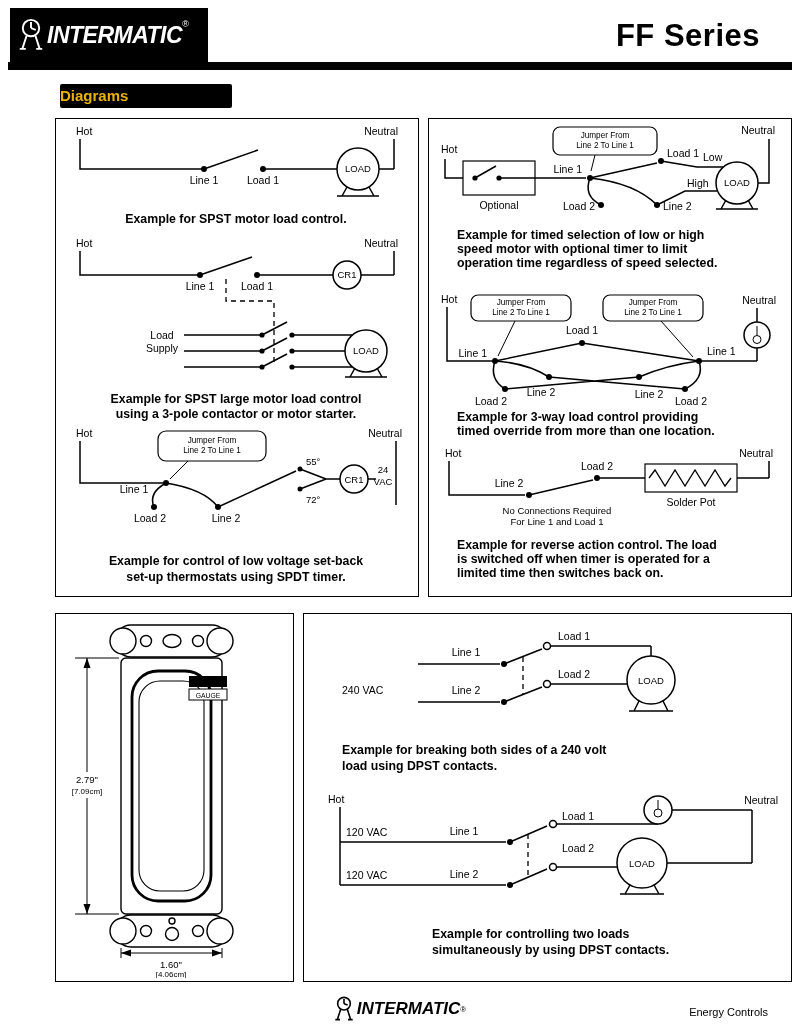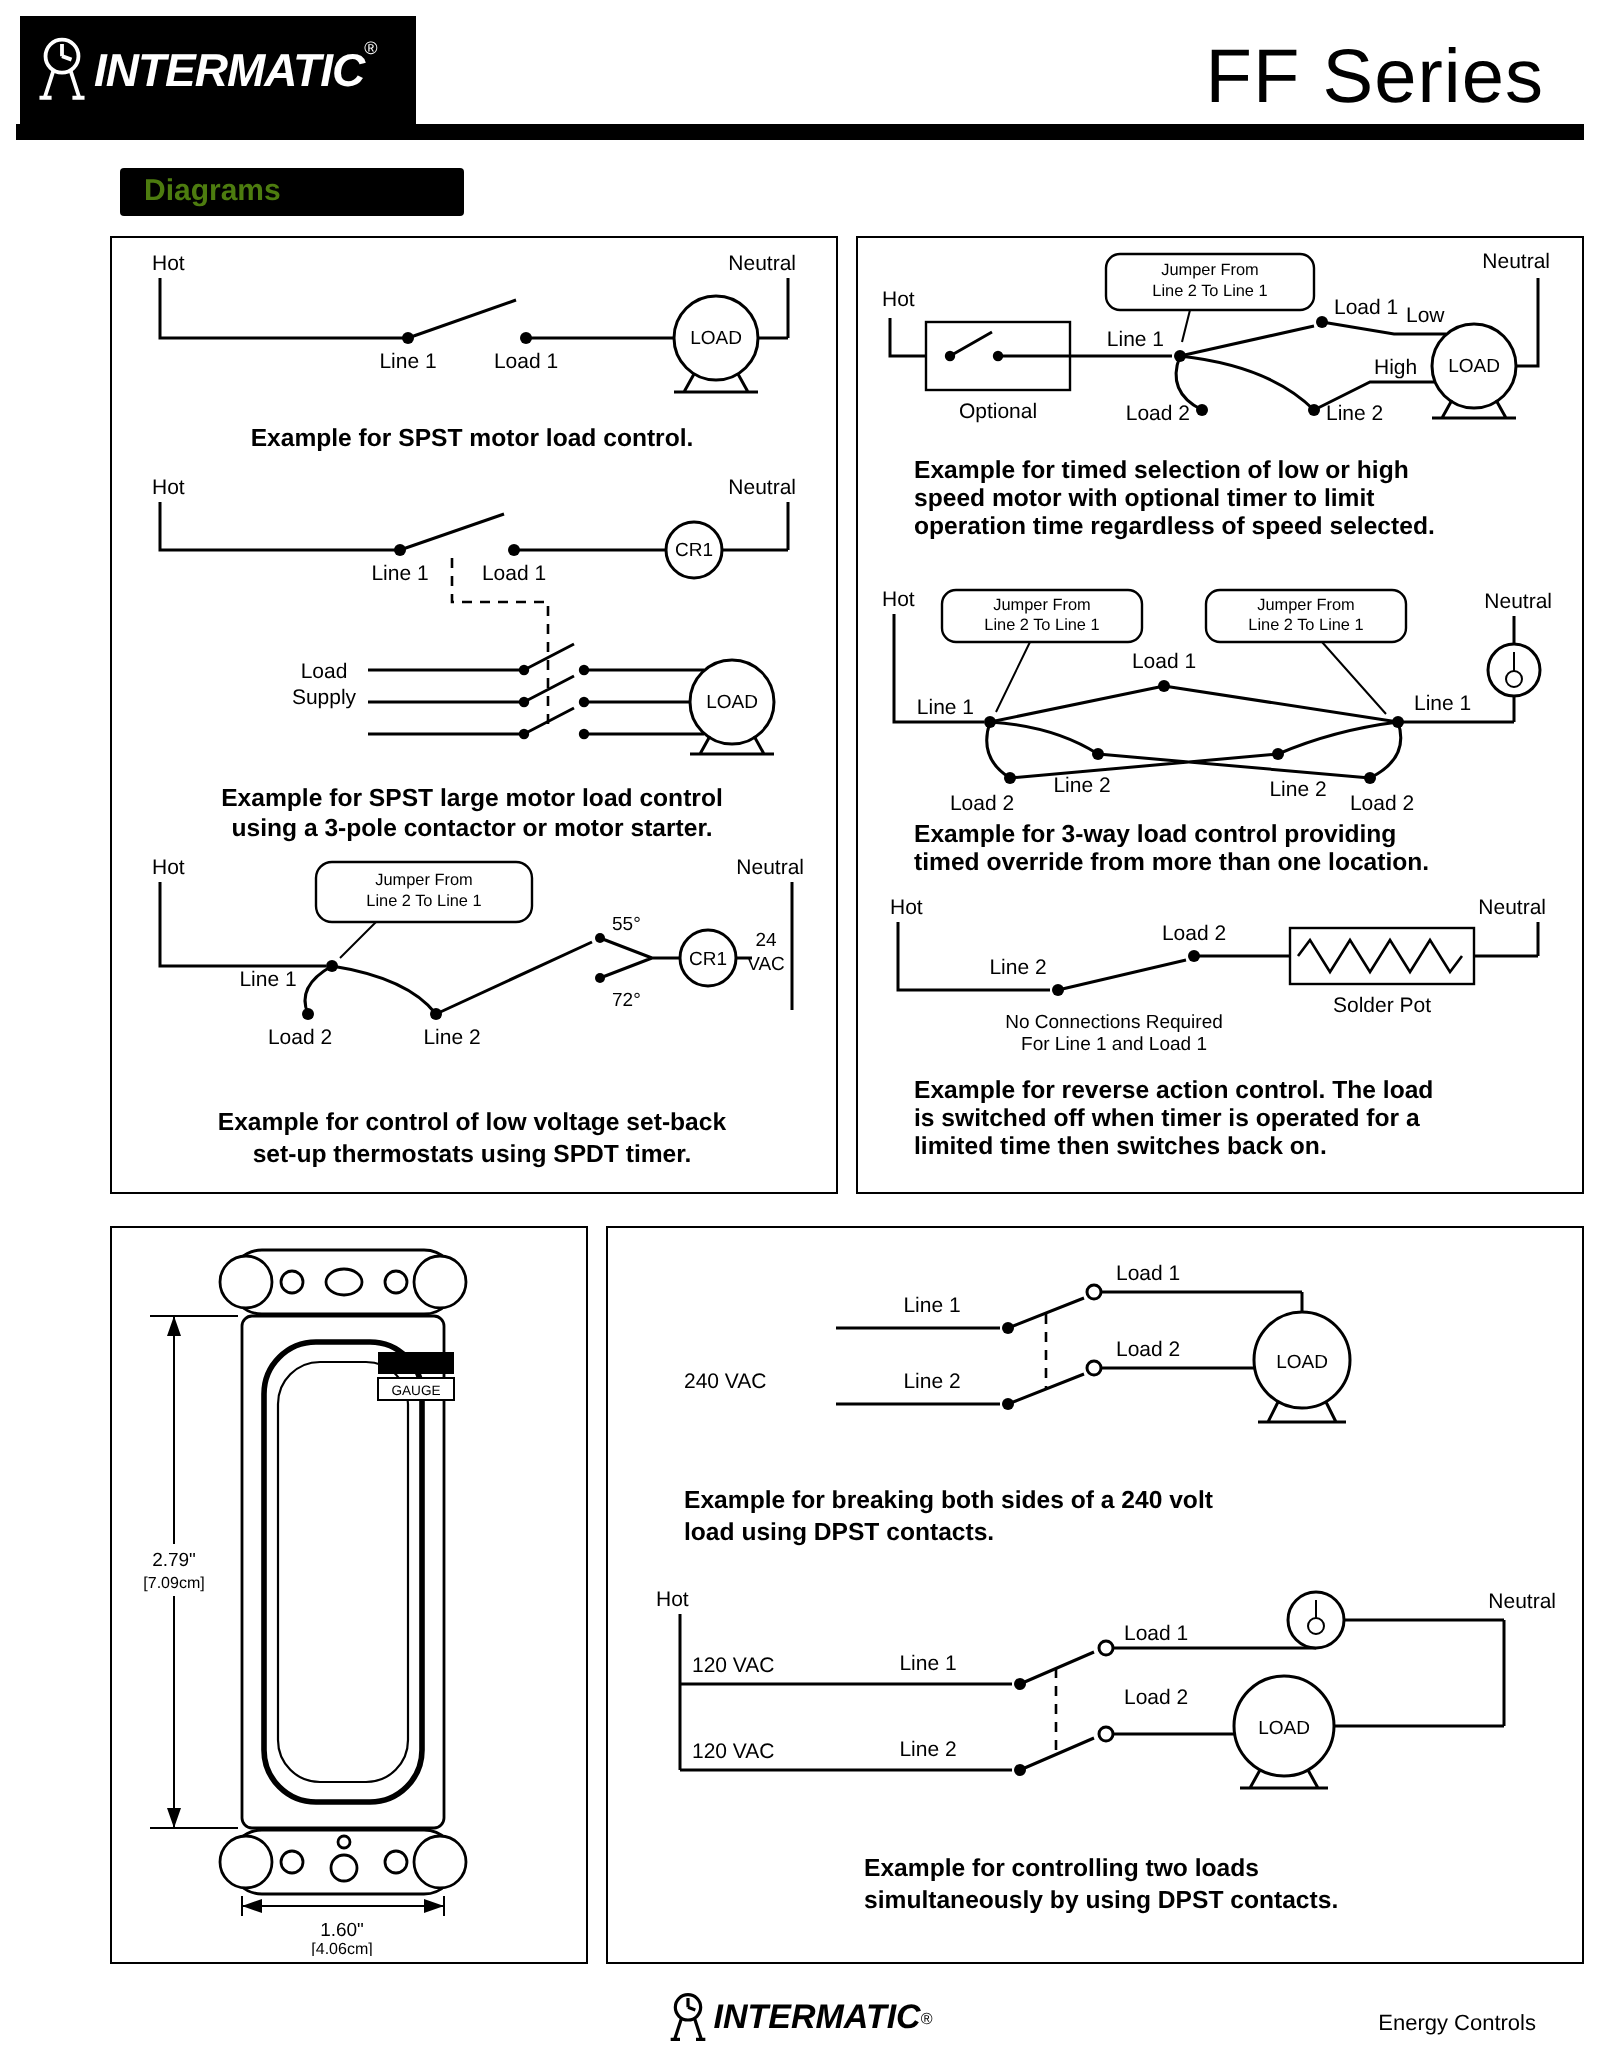--- a/index.html
+++ b/index.html
@@ -3,24 +3,24 @@
 <meta charset="utf-8">
 <style>
   html,body{margin:0;padding:0;background:#fff;}
   .page{position:relative;width:800px;height:1035px;background:#fff;overflow:hidden;
         font-family:"Liberation Sans",sans-serif;color:#000;}
   
   .logo-box{position:absolute;left:10px;top:8px;width:198px;height:54px;background:#000;
             display:flex;align-items:center;padding-left:8px;box-sizing:border-box;}
   .logo-text{color:#fff;font-weight:bold;font-style:italic;font-size:23px;letter-spacing:-0.5px;margin-left:3px;}
   .logo-reg{color:#fff;font-size:9px;align-self:flex-start;margin-top:11px;}
-  .series-title{position:absolute;right:28px;top:18px;font-size:38px;font-weight:normal;letter-spacing:0.5px;}
+  .series-title{position:absolute;right:40px;top:18px;font-size:31px;font-weight:bold;letter-spacing:0.5px;}
   .header-rule{position:absolute;left:8px;right:8px;top:62px;height:8px;background:#000;}
-  .section-label{position:absolute;left:60px;top:84px;width:172px;height:24px;background:#000;color:#4d7c0f;
-                 font-size:15px;font-weight:bold;line-height:24px;padding-left:12px;box-sizing:border-box;border-radius:2px;}
+  .section-label{position:absolute;left:60px;top:84px;width:172px;height:24px;background:#000;color:#eab308;
+                 font-size:15px;font-weight:bold;line-height:24px;box-sizing:border-box;border-radius:2px;}
   
   .box{position:absolute;border:1px solid #000;background:#fff;}
   .box-tl{left:55px;top:118px;width:362px;height:477px;}
   .box-tr{left:428px;top:118px;width:362px;height:477px;}
   .box-bl{left:55px;top:613px;width:237px;height:367px;}
   .box-br{left:303px;top:613px;width:487px;height:367px;}
   .diag{position:absolute;}
   
   .w{stroke:#000;stroke-width:1.5;fill:none;}
   .z{stroke:#000;stroke-width:1.3;fill:none;}

